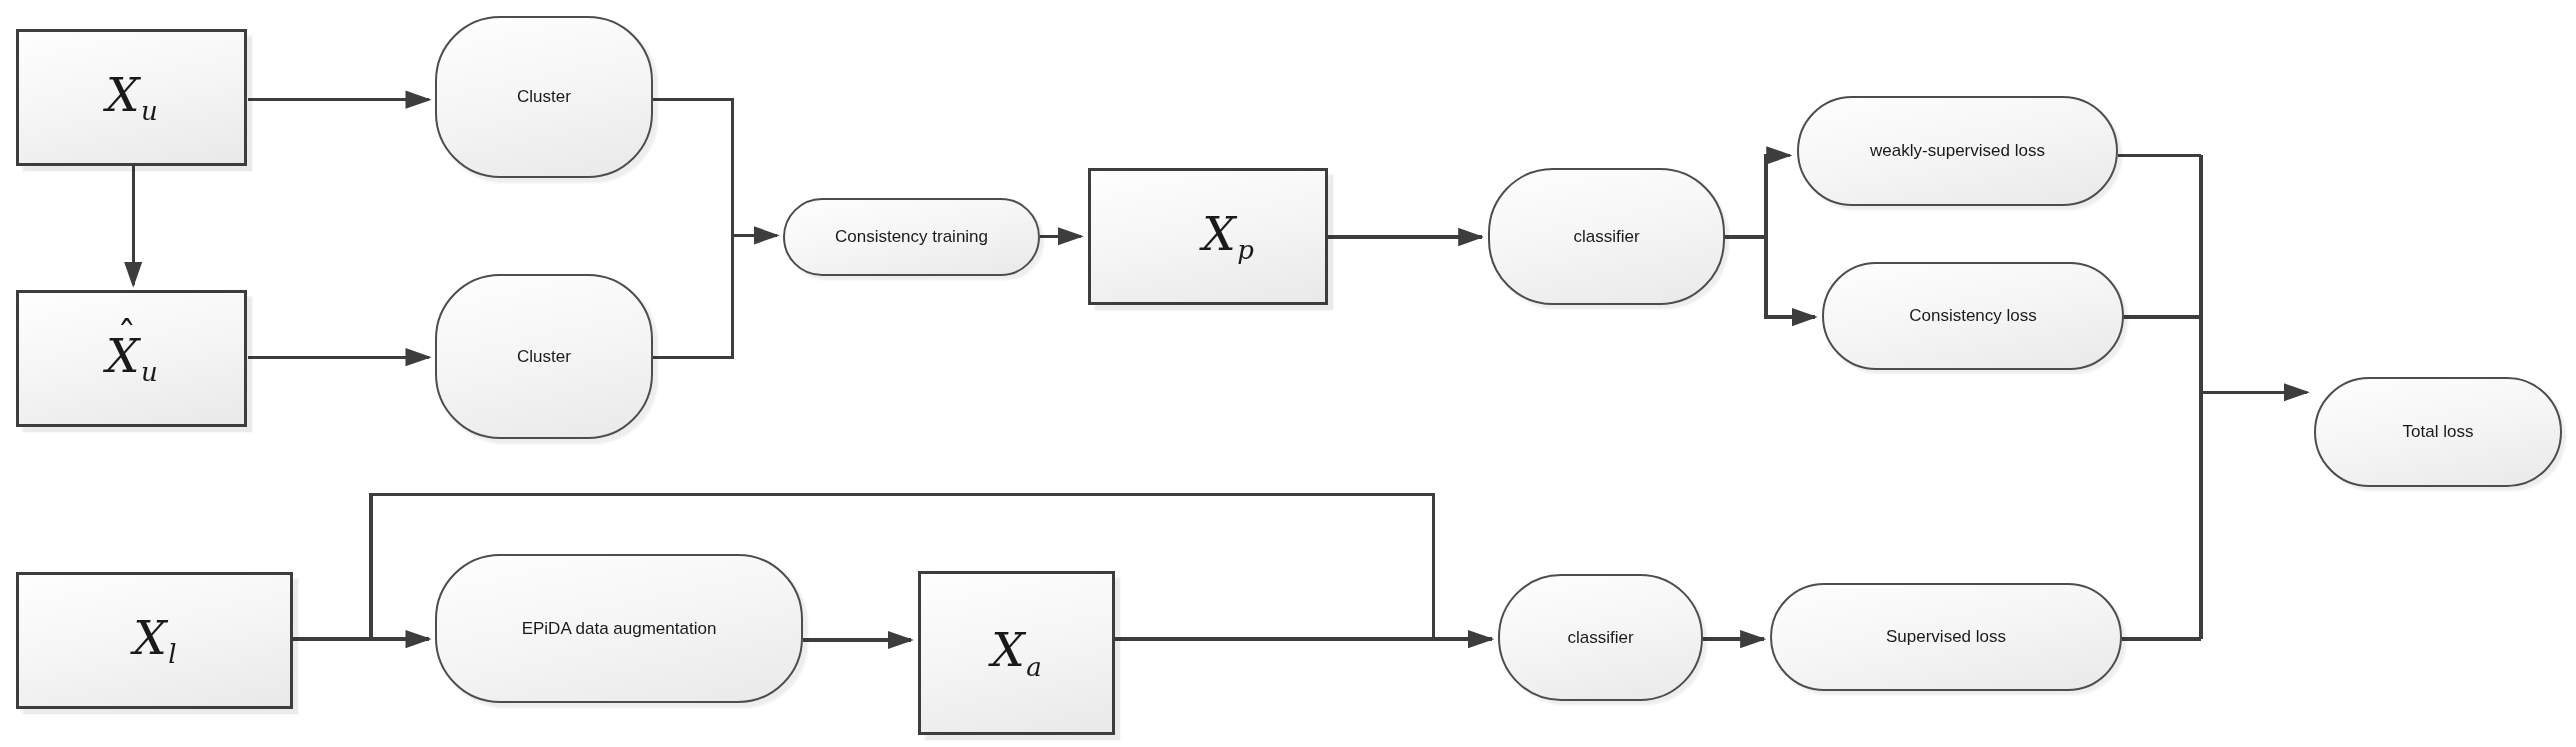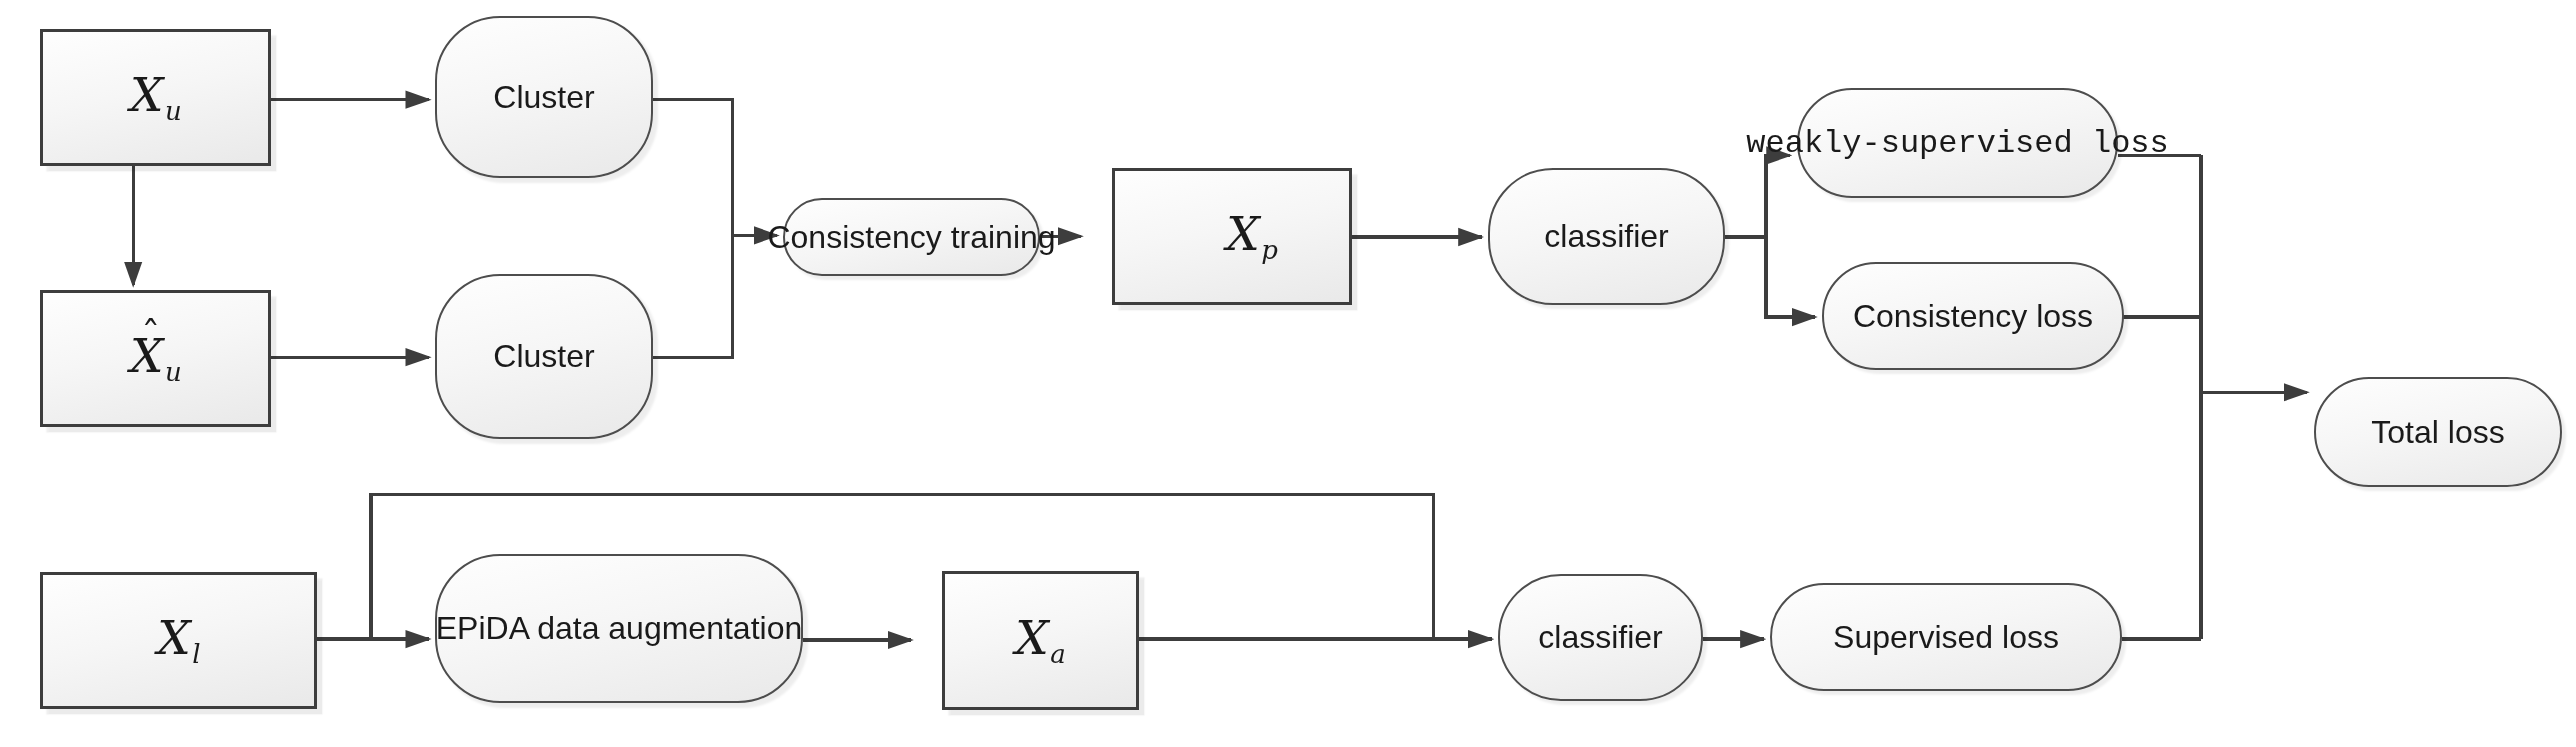--- a/index.html
+++ b/index.html
@@ -14,28 +14,27 @@
   .node{
     position:absolute;
     box-sizing:border-box;
     display:flex;align-items:center;justify-content:center;
     background:linear-gradient(168deg,#fefefe 0%,#f6f6f6 45%,#e9e9e9 100%);
     color:#1a1a1a;
   }
   .node.rect{
     border:3.3px solid #3d3d3d;
     box-shadow:5.7px 5.7px 1.6px rgba(0,0,0,0.08);
-    margin-left:24px;
   }
   .node.stadium{
     border:2.5px solid #4d4d4d;
     box-shadow:4.1px 4.1px 2.5px rgba(0,0,0,0.07);
   }
   .label{
-    font-size:32px;
+    font-size:17px;
     white-space:nowrap;
     letter-spacing:0px;
     padding:0 8.2px;
   }
   .math{
     font-family:"DejaVu Serif",serif;
     font-style:italic;
     font-size:47px;
     line-height:1;
   }
@@ -100,36 +99,36 @@
       </div>
       <div class="node stadium" style="left: 783px; top: 198px; width: 257px; height: 78px; border-radius: 39px;">
         <span class="label">Consistency training</span>
       </div>
       <div class="node rect" style="left: 1088px; top: 168px; width: 240px; height: 137px; padding-left: 40px;">
         <span class="math"><span class="xwrap"><span>X</span></span><sub>p</sub></span>
       </div>
       <div class="node stadium" style="left: 1488px; top: 168px; width: 237px; height: 137px; border-radius: 65px;">
         <span class="label">classifier</span>
       </div>
-      <div class="node stadium" style="left: 1797px; top: 88px; width: 321px; height: 110px; border-radius: 55px; font-family: Liberation Mono, monospace;">
+      <div class="node stadium" style="left: 1797px; top: 96px; width: 321px; height: 110px; border-radius: 55px;">
         <span class="label">weakly-supervised loss</span>
       </div>
       <div class="node stadium" style="left: 1822px; top: 262px; width: 302px; height: 108px; border-radius: 54px;">
         <span class="label">Consistency loss</span>
       </div>
       <div class="node stadium" style="left: 2314px; top: 338px; width: 248px; height: 110px; border-radius: 55px; margin-top: 39px;">
         <span class="label">Total loss</span>
       </div>
       <div class="node rect" style="left: 16.4px; top: 572px; width: 277px; height: 137px;">
         <span class="math"><span class="xwrap"><span>X</span></span><sub>l</sub></span>
       </div>
       <div class="node stadium" style="left: 435px; top: 554px; width: 368px; height: 149px; border-radius: 65px;">
         <span class="label">EPiDA data augmentation</span>
       </div>
-      <div class="node rect" style="left: 918px; top: 571px; width: 197px; height: 139px;">
+      <div class="node rect" style="left: 918px; top: 571px; width: 197px; height: 164px;">
         <span class="math"><span class="xwrap"><span>X</span></span><sub>a</sub></span>
       </div>
       <div class="node stadium" style="left: 1498px; top: 574px; width: 205px; height: 127px; border-radius: 63px;">
         <span class="label">classifier</span>
       </div>
       <div class="node stadium" style="left: 1770px; top: 583px; width: 352px; height: 108px; border-radius: 54px; text-align: center;">
         <span class="label">Supervised loss</span>
       </div>
     </div>
 </div>

